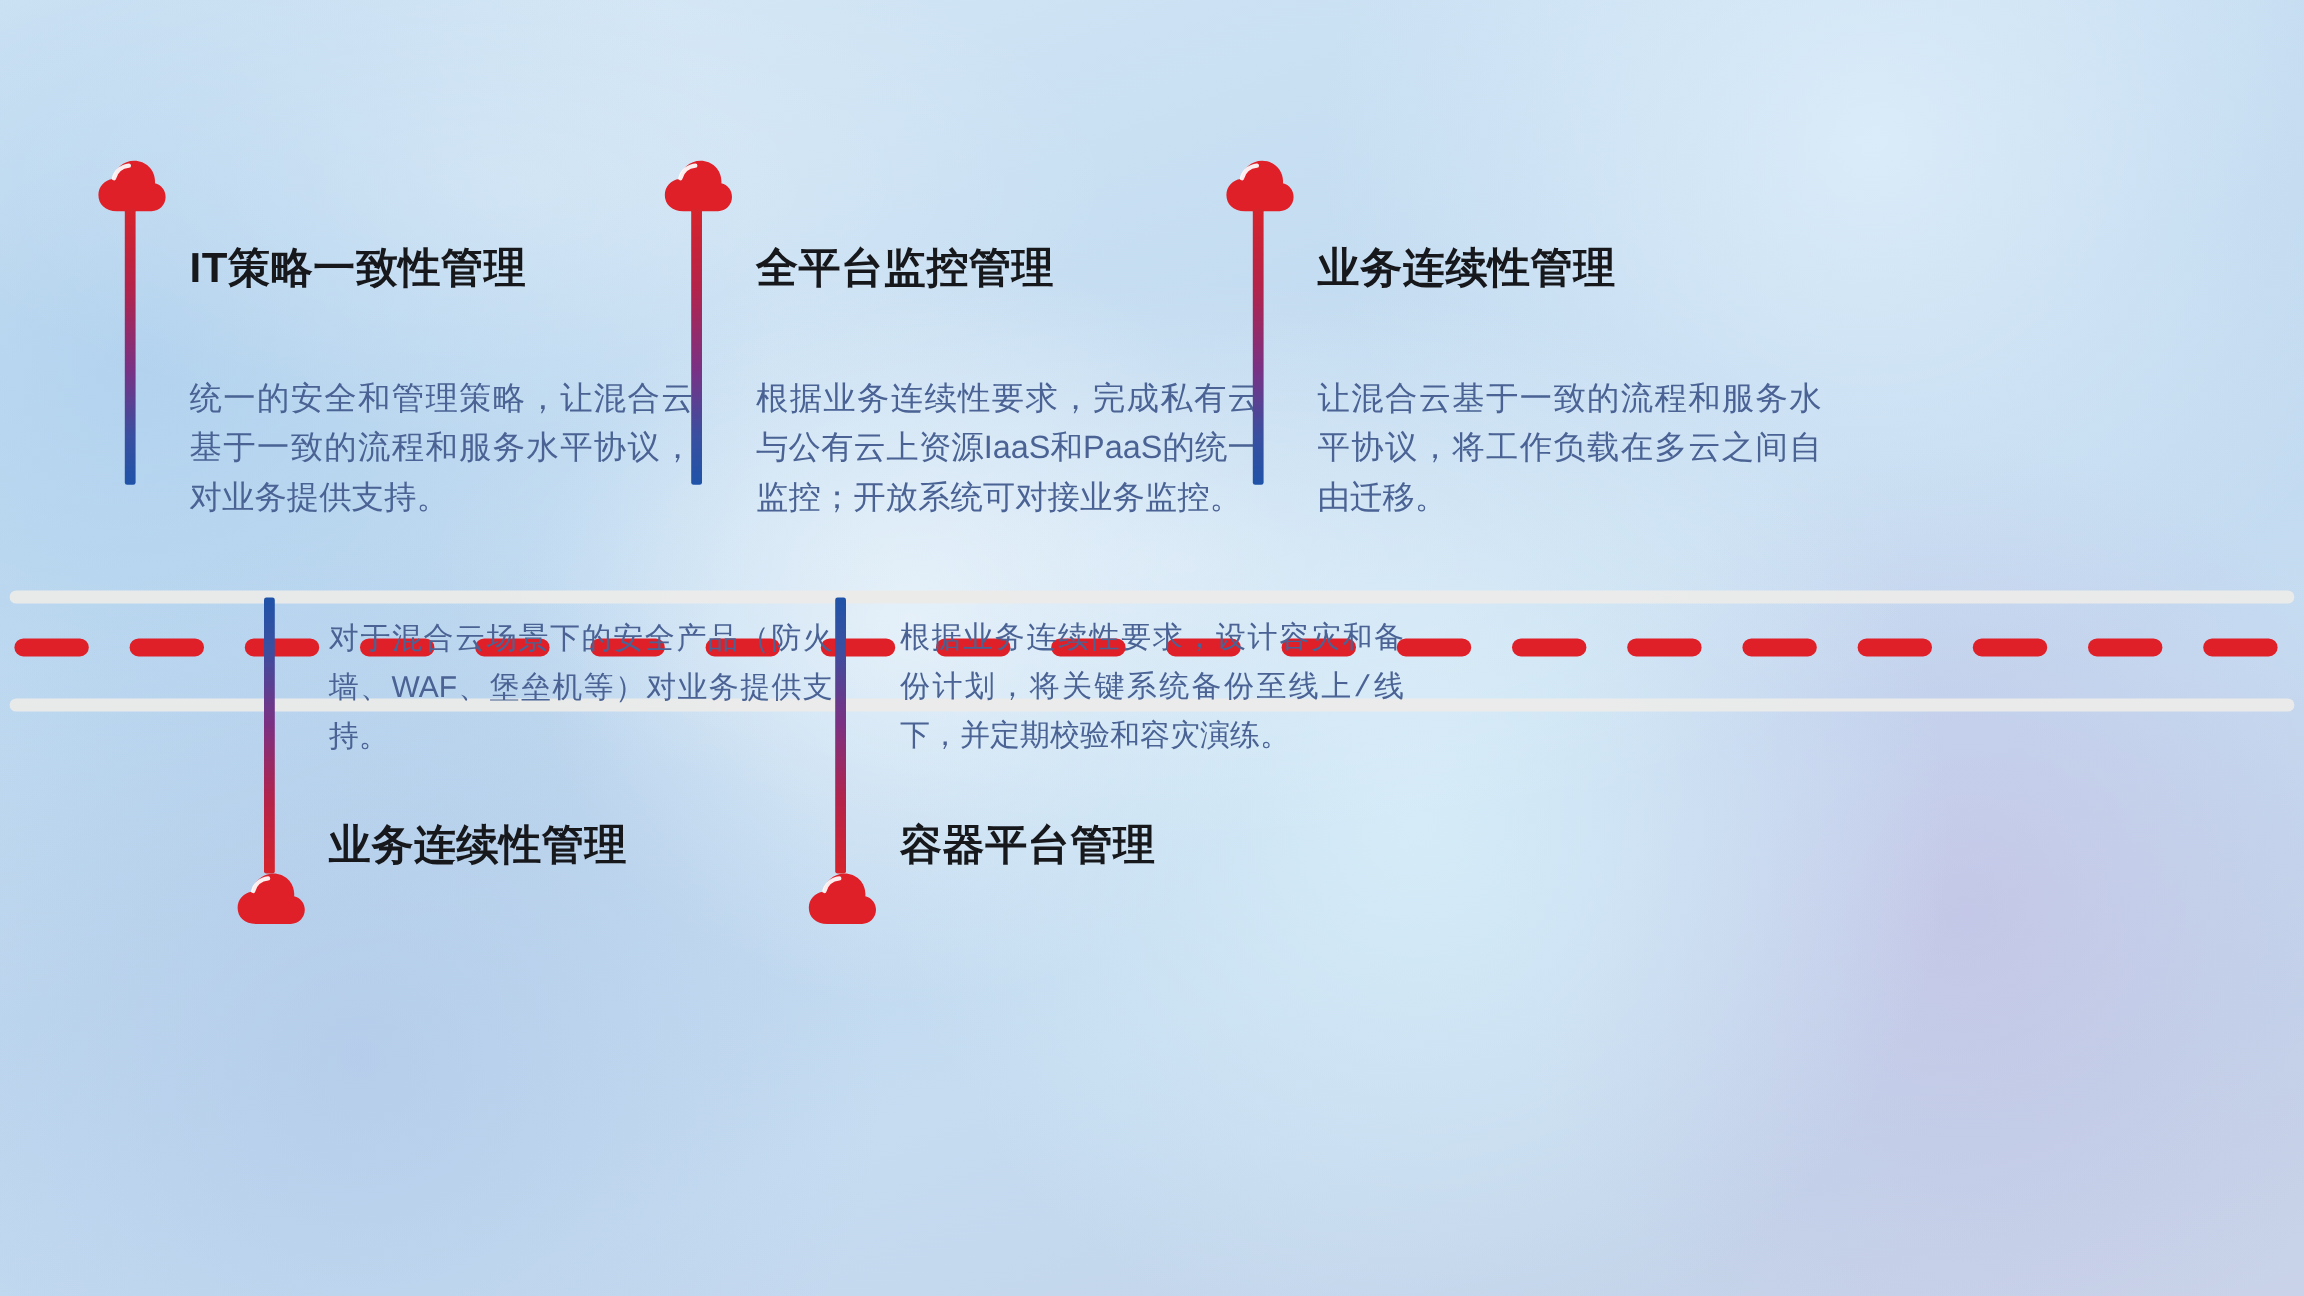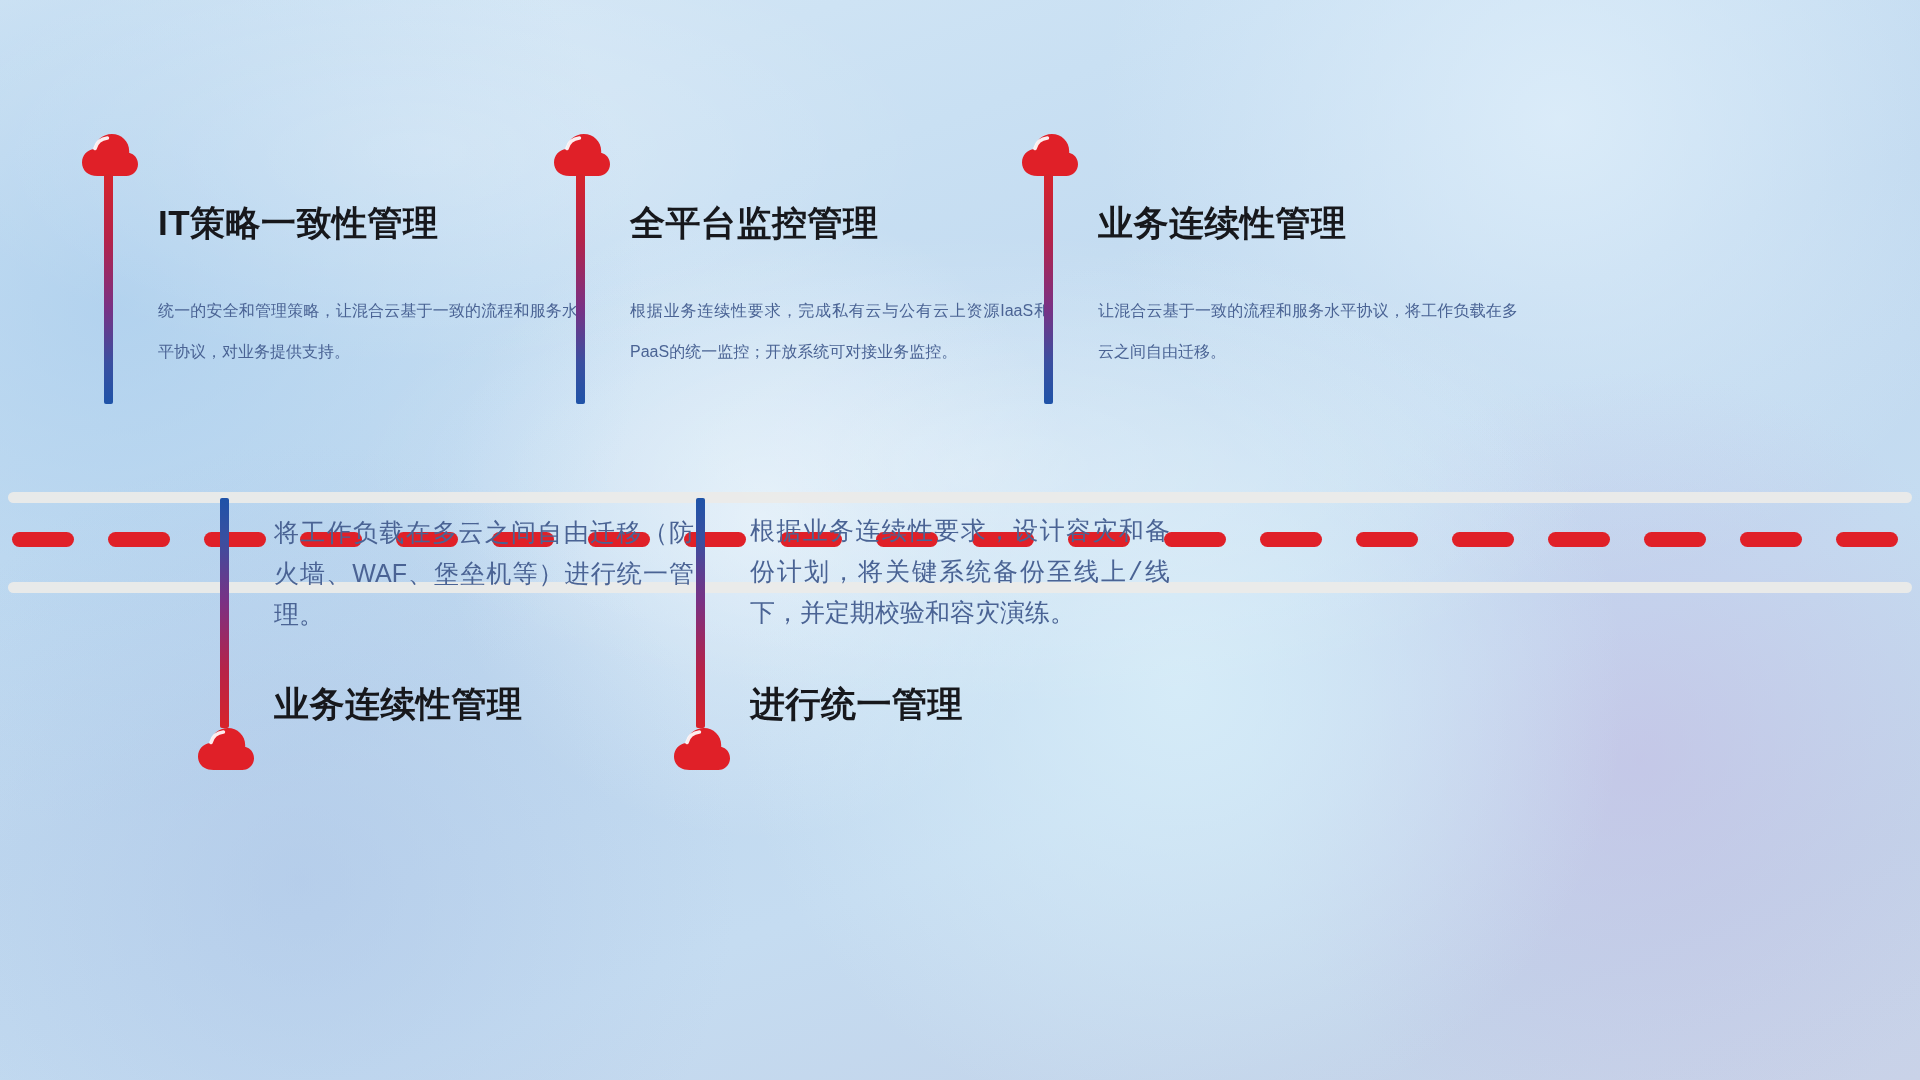--- a/index.html
+++ b/index.html
@@ -104,23 +104,23 @@
     font-size: 35px;
     font-weight: 700;
     color: #17181c;
     letter-spacing: 0.5px;
     white-space: nowrap;
     margin-top: 24px;
   }
   .col.top .body {
     position: absolute;
     left: 78px;
-    top: 160px;
+    top: 182px;
     width: 420px;
-    font-size: 16px;
+    font-size: 27px;
     line-height: 41px;
     color: #4a6394;
     text-align: justify;
   }
 
   
   .col.bottom .cloud-wrap { position: absolute; left: 0; bottom: 0; }
   .col.bottom .stem {
     position: absolute;
     left: 24px;
@@ -223,30 +223,30 @@
   </div>
 
   <div class="col bottom" style="left:196px; top:512px; height:260px;">
     <span class="cloud-wrap">
       <svg class="cloud-icon" width="60" height="48" viewBox="0 0 60 48" aria-hidden="true">
         <path d="M17.5 46 C7.8 46 2 40.2 2 32.5 C2 25.4 7.2 19.8 14 19.1 C15.6 10.6 22.8 4 31.8 4 C41.4 4 49.2 11.5 49.2 21 C49.2 21.6 49.2 22.2 49.1 22.8 C54.4 24.1 58 28.6 58 34.2 C58 40.6 52.9 46 46.3 46 Z" fill="#e02028"></path>
         <path d="M15 18.5 C16.6 12.6 21.4 8.6 27.4 8.0" stroke="#ffffff" stroke-width="3.6" stroke-linecap="round" fill="none" opacity="0.92"></path>
       </svg>
     </span>
     <div class="stem"></div>
-    <div class="body">将工作负载在多云之间自由迁移（防火墙、WAF、堡垒机等）进行统一管理。</div>
+    <div class="body">对于混合云场景下的安全产品（防火墙、WAF、堡垒机等）对业务提供支持。</div>
     <div class="title">业务连续性管理</div>
   </div>
 
   <div class="col bottom" style="left:672px; top:512px; height:260px;font-family:Liberation Mono, monospace;">
     <span class="cloud-wrap">
       <svg class="cloud-icon" width="60" height="48" viewBox="0 0 60 48" aria-hidden="true">
         <path d="M17.5 46 C7.8 46 2 40.2 2 32.5 C2 25.4 7.2 19.8 14 19.1 C15.6 10.6 22.8 4 31.8 4 C41.4 4 49.2 11.5 49.2 21 C49.2 21.6 49.2 22.2 49.1 22.8 C54.4 24.1 58 28.6 58 34.2 C58 40.6 52.9 46 46.3 46 Z" fill="#e02028"></path>
         <path d="M15 18.5 C16.6 12.6 21.4 8.6 27.4 8.0" stroke="#ffffff" stroke-width="3.6" stroke-linecap="round" fill="none" opacity="0.92"></path>
       </svg>
     </span>
     <div class="stem"></div>
     <div class="body">根据业务连续性要求，设计容灾和备份计划，将关键系统备份至线上/线下，并定期校验和容灾演练。</div>
-    <div class="title">进行统一管理</div>
+    <div class="title">容器平台管理</div>
   </div>
 
 
 </div>
 
 </body></html>

